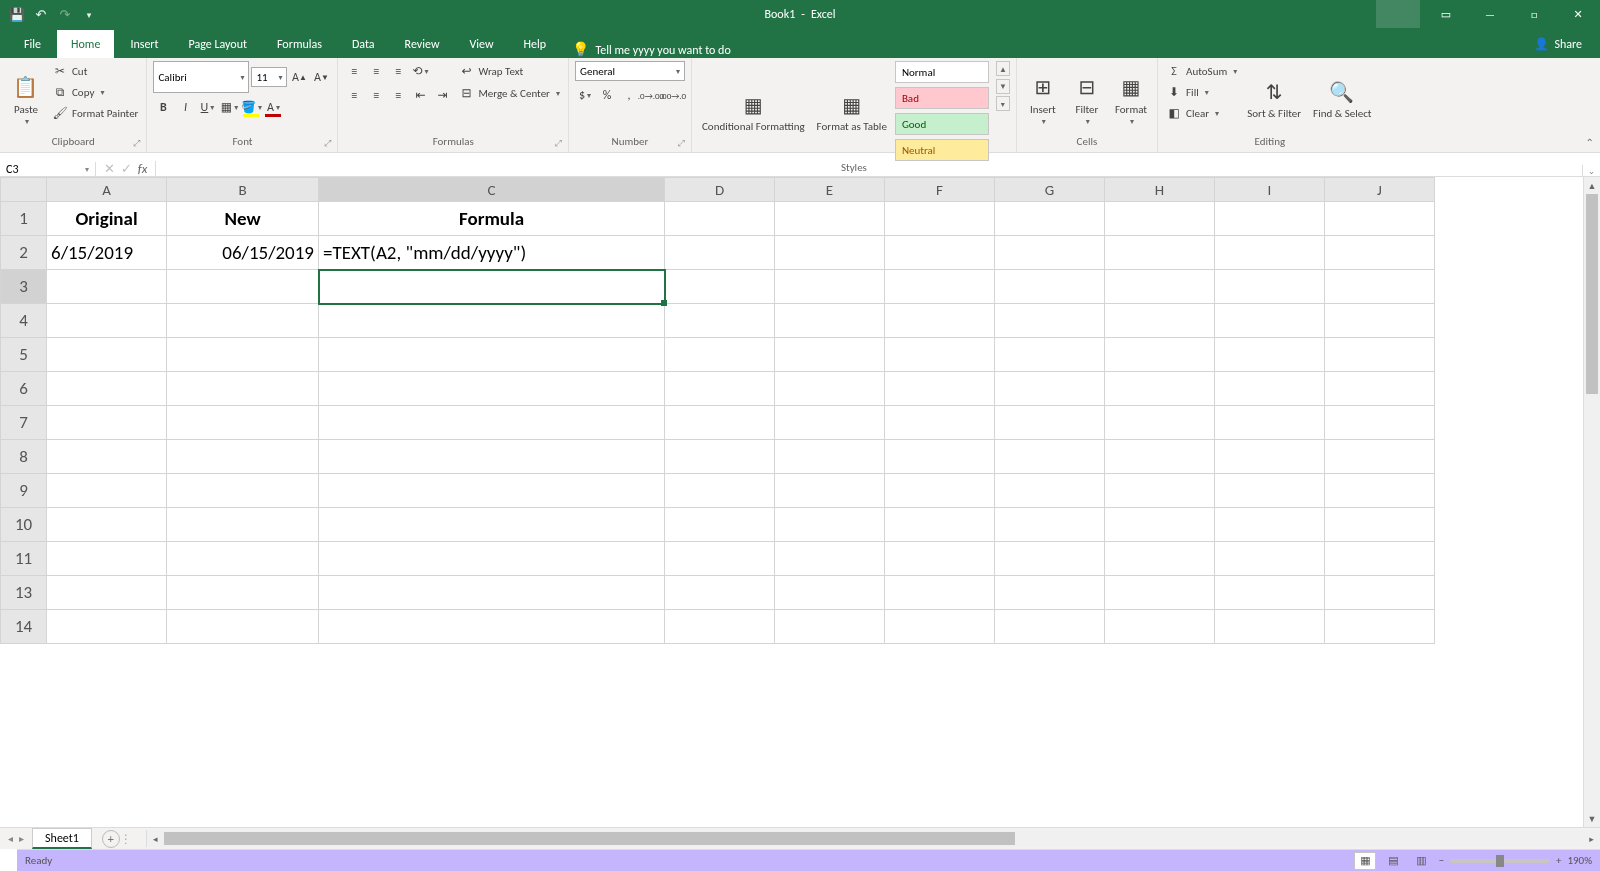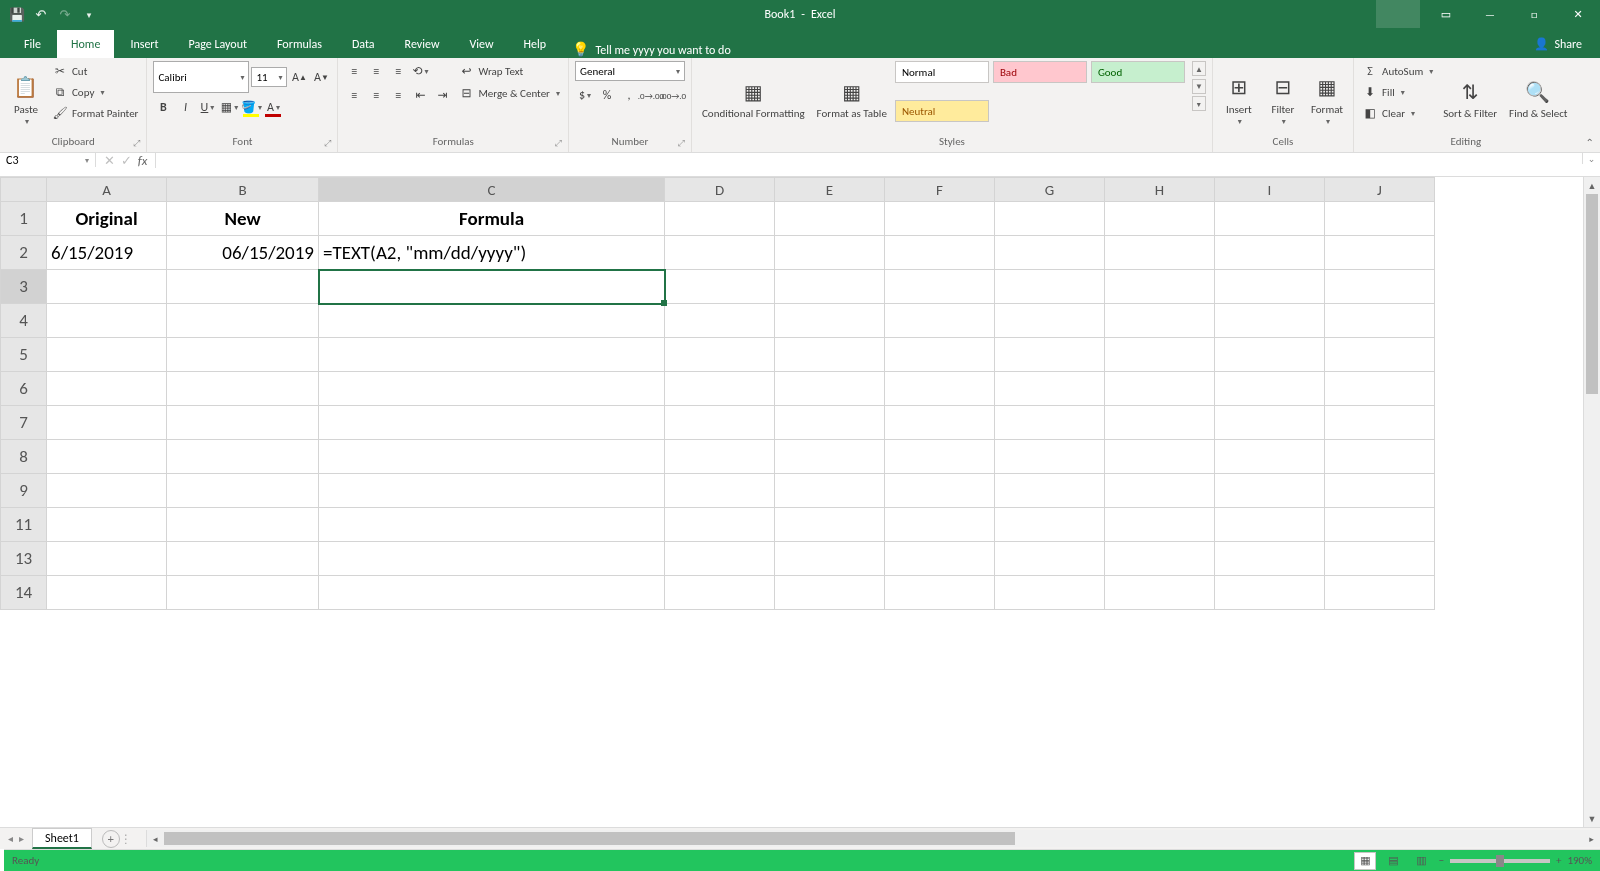--- a/index.html
+++ b/index.html
@@ -37,27 +37,27 @@
 .fontname { width: 96px; height: 32px; border: 1px solid #ababab; background: #fff; font-size: 11px; padding: 0 4px; display: flex; align-items: center; justify-content: space-between; }
 .fontsize { width: 36px; height: 20px; border: 1px solid #ababab; background: #fff; font-size: 11px; padding: 0 4px; display: flex; align-items: center; justify-content: space-between; }
 .rowbtns { display: flex; gap: 2px; align-items: center; }
 .sqbtn { width: 20px; height: 20px; display: flex; align-items: center; justify-content: center; font-size: 12px; color: #444; cursor: pointer; }
 .numfmt { width: 110px; height: 20px; border: 1px solid #ababab; background: #fff; font-size: 11px; padding: 0 4px; display: flex; align-items: center; justify-content: space-between; }
 .stylebox { width: 94px; height: 22px; border: 1px solid #c8c6c4; display: flex; align-items: center; padding: 0 6px; font-size: 11px; cursor: pointer; }
 .sb-normal { background: #fff; }
 .sb-bad { background: #ffc7ce; color: #9c0006; }
 .sb-good { background: #c6efce; color: #006100; }
 .sb-neutral { background: #ffeb9c; color: #9c5700; }
-.styles-wrap { display: grid; grid-template-columns: 1fr 1fr 1fr; gap: 4px; }
+.styles-wrap { display: grid; grid-template-columns: 1fr; gap: 4px; }
 .styles-scroll { display: flex; flex-direction: column; justify-content: space-between; height: 50px; margin-left: 3px; }
 .styles-scroll div { width: 14px; height: 15px; border: 1px solid #c8c6c4; display: flex; align-items: center; justify-content: center; font-size: 8px; color: #666; }
 .ribbon-collapse { position: absolute; right: 6px; bottom: 3px; font-size: 10px; color: #666; }
 
 
-.fbar { height: 24px; border-bottom: 1px solid #dcdcdc; display: flex; align-items: flex-start; background: #fff; }
+.fbar { height: 24px; border-bottom: 1px solid #dcdcdc; display: flex; align-items: flex-end; background: #fff; }
 .namebox { width: 96px; border-right: 1px solid #dcdcdc; display: flex; align-items: center; justify-content: space-between; padding: 0 6px; font-size: 12px; }
 .namebox .dd2 { font-size: 8px; color: #888; }
 .fbtns { display: flex; align-items: center; gap: 6px; padding: 0 8px; border-right: 1px solid #dcdcdc; }
 .fbtns span { color: #bfbfbf; font-size: 13px; }
 .fx { font-style: italic; color: #666 !important; font-size: 12px; }
 .finput { flex: 1; padding: 0 6px; display: flex; align-items: center; font-size: 12px; }
 .fexpand { width: 18px; border-left: 1px solid #dcdcdc; display: flex; align-items: center; justify-content: center; font-size: 9px; color: #888; }
 
 
 .gridwrap { position: absolute; top: 177px; left: 0; right: 17px; bottom: 44px; overflow: hidden; background: #fff; }
@@ -81,21 +81,21 @@
 .sheetbar .nav { padding: 0 8px; color: #888; display: flex; gap: 6px; font-size: 10px; }
 .sheettab { background: #fff; border: 1px solid #ccc; border-bottom: 2px solid #217346; padding: 2px 12px; font-size: 12px; }
 .addsheet { margin-left: 10px; width: 18px; height: 18px; border: 1px solid #bbb; border-radius: 50%; display: flex; align-items: center; justify-content: center; font-size: 12px; color: #777; }
 .hscroll { flex: 1; margin-left: 20px; height: 17px; background: #f0f0f0; display: flex; align-items: center; border-left: 1px solid #dcdcdc; }
 .hscroll .arr { width: 17px; text-align: center; font-size: 9px; color: #666; }
 .hscroll .track { flex: 1; height: 17px; position: relative; }
 .hscroll .thumb { position: absolute; left: 0; width: 60%; top: 2px; bottom: 2px; background: #c1c1c1; }
 .hhandle { width: 6px; color: #aaa; text-align: center; font-size: 12px; }
 
 
-.statusbar { position: absolute; bottom: 0; left: 4px; right: 0; height: 22px; background: #22c55e; border-top: 1px solid #dcdcdc; display: flex; align-items: center; font-size: 11px; color: #555; padding: 0 8px; }
+.statusbar { position: absolute; bottom: 0; left: 17px; right: 0; height: 22px; background: #c4b5fd; border-top: 1px solid #dcdcdc; display: flex; align-items: center; font-size: 11px; color: #555; padding: 0 8px; }
 .statusbar .right { margin-left: auto; display: flex; align-items: center; gap: 6px; }
 .viewbtn { width: 22px; height: 18px; border: 1px solid transparent; display: flex; align-items: center; justify-content: center; font-size: 11px; }
 .viewbtn.active { border-color: #c8c6c4; background: #fff; }
 .zslider { width: 100px; height: 4px; background: #c8c6c4; position: relative; }
 .zslider .zh { position: absolute; left: 50%; top: -4px; width: 8px; height: 12px; background: #888; transform: translateX(-50%); }
 </style>
 </head>
 <body>
 
 <div class="titlebar">
@@ -476,20 +476,33 @@
           <td class="cell" style=""></td>
           <td class="cell" style=""></td>
           <td class="cell" style=""></td>
           <td class="cell" style=""></td>
           <td class="cell" style=""></td>
           <td class="cell" style=""></td>
           <td class="cell" style=""></td>
           <td class="cell" style=""></td>
         </tr>
         <tr>
+          <th class="rowhdr">10</th>
+          <td class="cell" style=""></td>
+          <td class="cell" style=""></td>
+          <td class="cell" style=""></td>
+          <td class="cell" style=""></td>
+          <td class="cell" style=""></td>
+          <td class="cell" style=""></td>
+          <td class="cell" style=""></td>
+          <td class="cell" style=""></td>
+          <td class="cell" style=""></td>
+          <td class="cell" style=""></td>
+        </tr>
+        <tr>
           <th class="rowhdr">11</th>
           <td class="cell" style=""></td>
           <td class="cell" style=""></td>
           <td class="cell" style=""></td>
           <td class="cell" style=""></td>
           <td class="cell" style=""></td>
           <td class="cell" style=""></td>
           <td class="cell" style=""></td>
           <td class="cell" style=""></td>
           <td class="cell" style=""></td>

